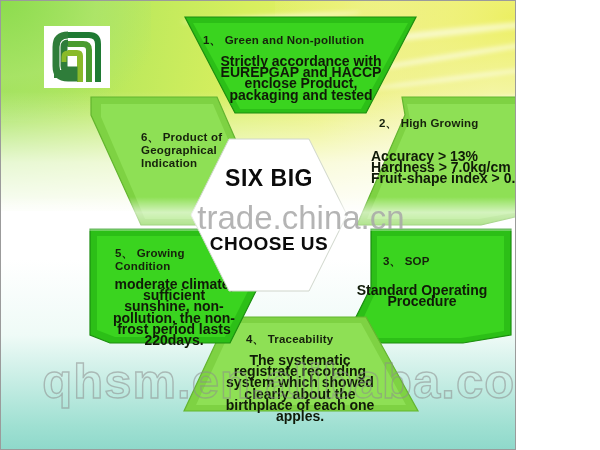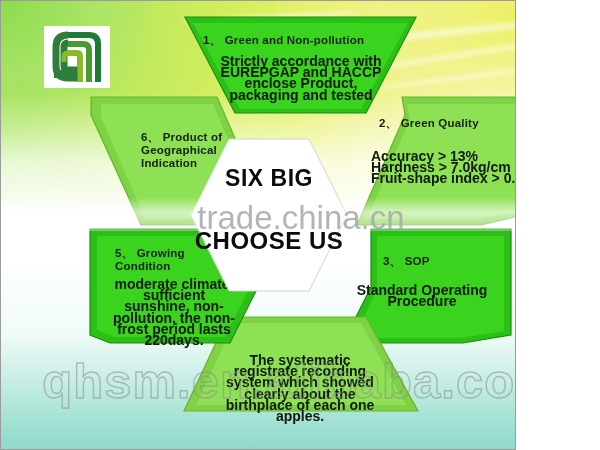--- a/index.html
+++ b/index.html
@@ -73,21 +73,21 @@
   
   .center-hex{
     position:absolute;left:188px;top:135px;width:160px;height:142px;
   }
   .center-txt{
     position:absolute;left:188px;top:150px;width:160px;height:120px;
     display:flex;flex-direction:column;align-items:center;justify-content:space-between;
     font-weight:bold;color:#0b0b0b;gap:34px;
   }
   .c1{font-size:23px;letter-spacing:.5px;margin-top:6px;}
-  .c2{font-size:24px;letter-spacing:.5px;margin-bottom:8px;}
+  .c2{font-size:19px;letter-spacing:.5px;margin-bottom:8px;}
 
   
   .wm-mid{
     position:absolute;left:0;top:198px;width:600px;text-align:center;
     font-size:33px;color:#a8a8a8;font-weight:400;letter-spacing:0px;
     opacity:.85;pointer-events:none;
   }
   .wm-bot{
     position:absolute;left:0;top:352px;width:600px;text-align:center;
     font-size:49px;font-weight:bold;letter-spacing:1px;
@@ -143,21 +143,21 @@
     </div>
 
     <div class="seg" style="left:292px;top:80px;width:178px;height:132px;">
       <svg width="178" height="132" viewBox="0 0 178 132">
         <polygon points="47,2 176,2 176,118 126,130 2,130 50,20" fill="#7ed243" stroke="#63b52f" stroke-width="1.2"></polygon>
         <polygon points="52,9 170,9 170,116 124,124 12,124 55,24" fill="#8ee055"></polygon>
       </svg>
       <div class="txt">
         <div class="ttl" style="left:24px;top:22px;">
           <span>2</span><span>、</span>
-          <span>Green Quality</span>
+          <span>High Growing</span>
         </div>
         <div class="bod" style="left:16px;top:56px;width:155px;white-space:pre-line;">Accuracy &gt; 13%
 Hardness &gt; 7.0kg/cm
 Fruit-shape index &gt; 0.8</div>
       </div>
     </div>
 
     <div class="seg" style="left:278px;top:212px;width:172px;height:130px;">
       <svg width="172" height="130" viewBox="0 0 172 130">
         <polygon points="30,2 170,2 170,108 122,116 2,116 30,60" fill="#2cbf17" stroke="#1c8e10" stroke-width="1.2"></polygon>
@@ -171,20 +171,24 @@
         <div class="bod" style="left:14px;top:58px;width:134px;text-align:center;">Standard Operating Procedure</div>
       </div>
     </div>
 
     <div class="seg" style="left:115px;top:300px;width:242px;height:100px;">
       <svg width="242" height="100" viewBox="0 0 242 100">
         <polygon points="50,2 188,2 240,96 6,96" fill="#7ed243" stroke="#63b52f" stroke-width="1.2"></polygon>
         <polygon points="56,8 183,8 228,90 18,90" fill="#8ee055"></polygon>
       </svg>
       <div class="txt">
+        <div class="ttl" style="left:68px;top:18px;">
+          <span>4</span><span>、</span>
+          <span>Traceability</span>
+        </div>
         <div class="bod" style="left:41px;top:40px;width:162px;text-align:center;">The systematic registrate recording system which showed clearly about the birthplace of each one apples.</div>
       </div>
     </div>
 
     <div class="seg" style="left:22px;top:212px;width:175px;height:130px;">
       <svg width="175" height="130" viewBox="0 0 175 130">
         <polygon points="5,2 145,2 173,60 145,116 25,116 5,108" fill="#2cbf17" stroke="#1c8e10" stroke-width="1.2"></polygon>
         <polygon points="12,9 140,9 165,60 140,110 30,110 12,103" fill="#3ad41f"></polygon>
       </svg>
       <div class="txt">

